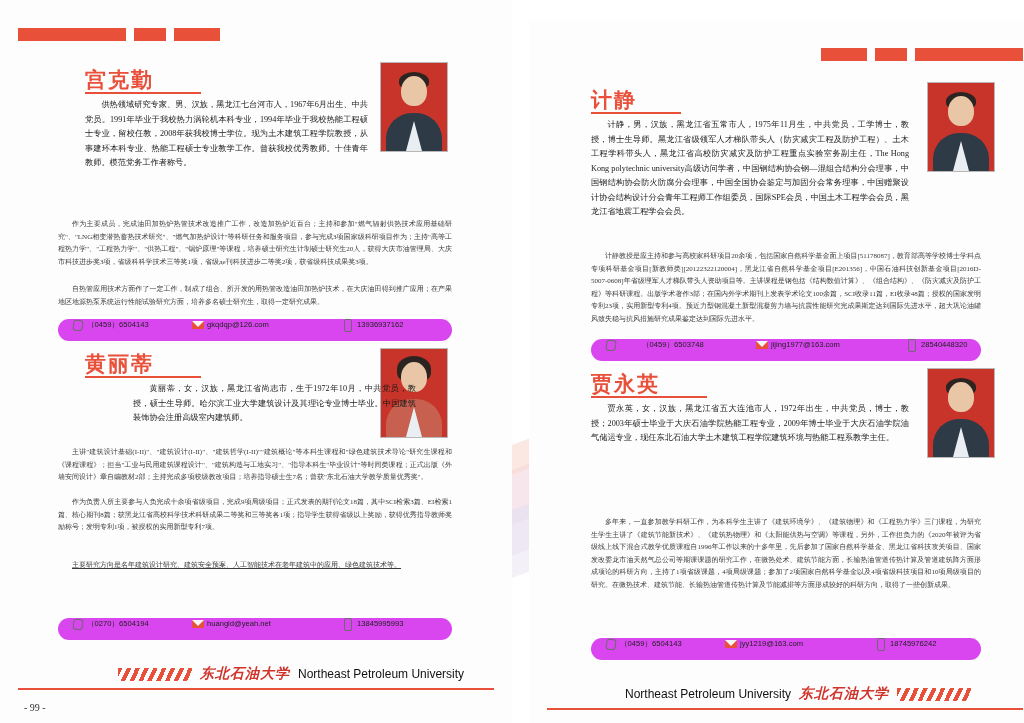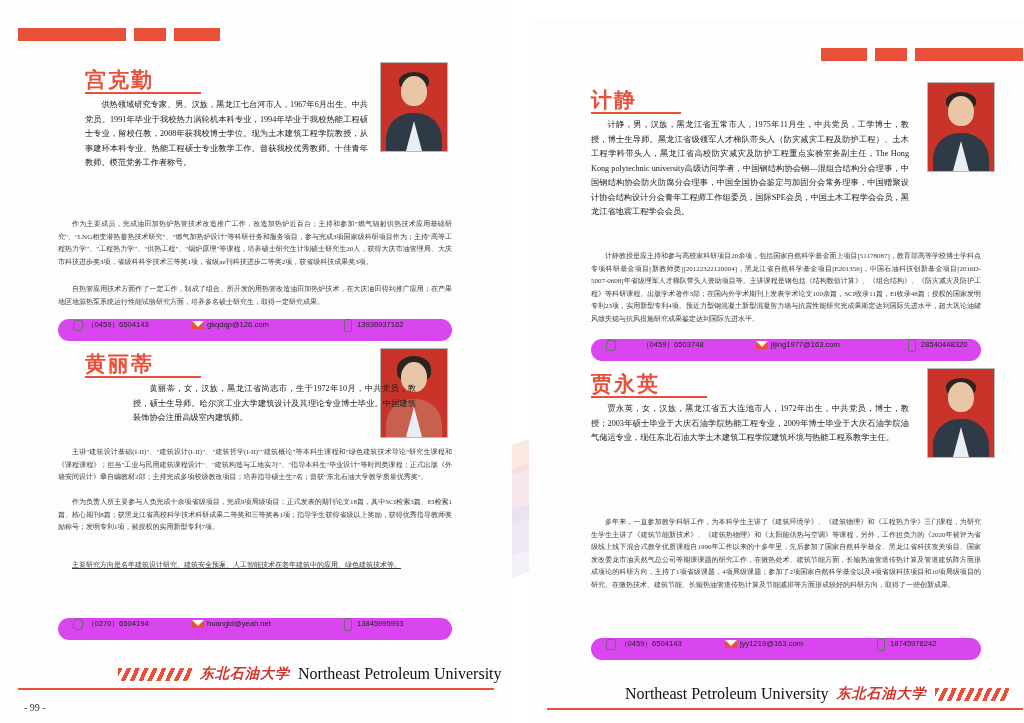--- a/index.html
+++ b/index.html
@@ -130,22 +130,22 @@
     width:74px;height:13px;
     background:repeating-linear-gradient(115deg,#e8503a 0 4px,#ffffff 4px 8px);
   }
   .logo-cn{
     font-size:14px;color:#d0342a;font-weight:bold;
     font-family:"Liberation Serif", serif;
     letter-spacing:1px;
     font-style:italic;
   }
   .logo-en{
-    font-size:16px;color:#111;
-    font-family:Liberation Serif, serif;
+    font-size:12px;color:#111;
+    font-family:Liberation Sans, sans-serif;
   }
   .botline{
     position:absolute;left:18px;right:18px;bottom:33px;height:2px;background:#e8503a;
   }
   .pagenum{
     position:absolute;bottom:10px;font-size:10px;color:#333;
     font-family:"Liberation Serif", serif;
   }
 </style>
 </head>

